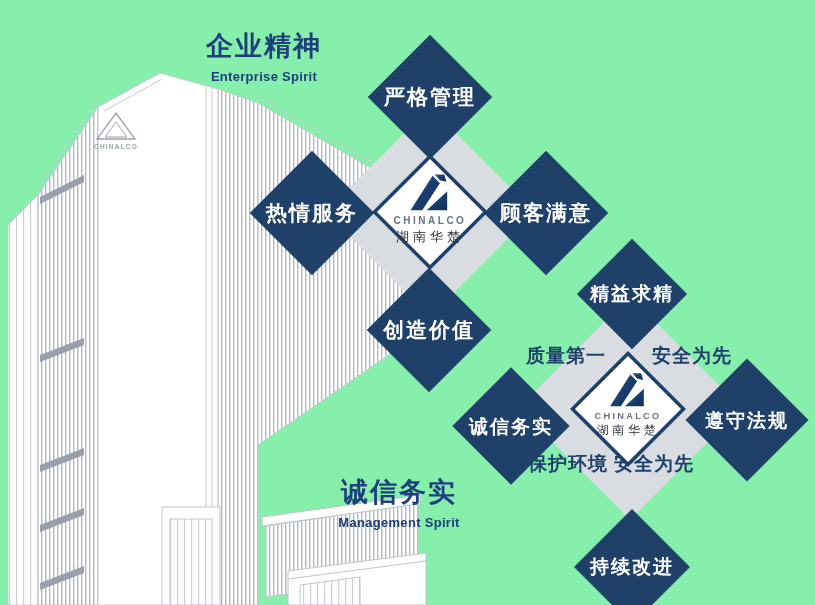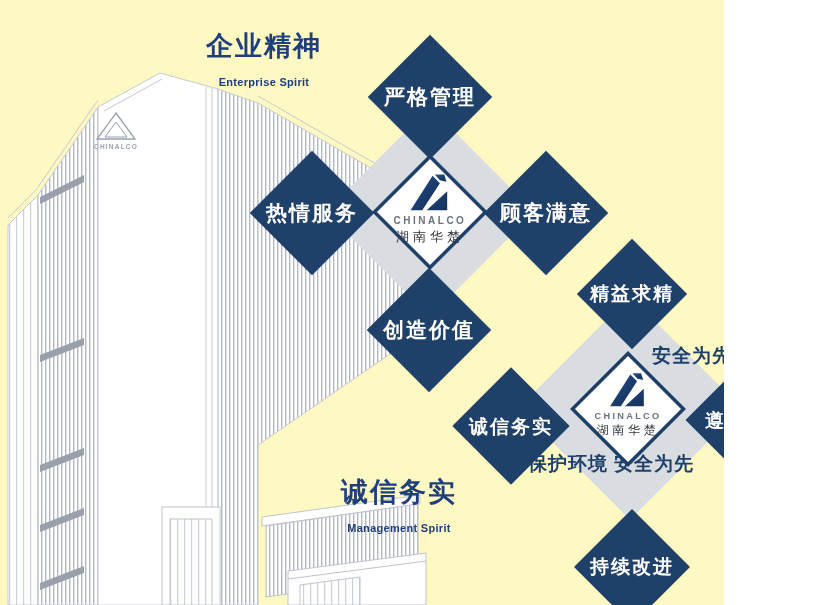--- a/index.html
+++ b/index.html
@@ -1,17 +1,17 @@
 <!DOCTYPE html>
 <html style="--navy: #1E4069; --heading-navy: #1E3E7C; --gray-diamond: #D9DDE2; --sketch-line: #C5C9D1; --logo-blue: #1B3D6E;"><head>
 <meta charset="utf-8">
 <style>
   html,body{margin:0;padding:0;background:#fff;}
   #stage{
-    position:relative;width:724px;height:605px;overflow:hidden;background:#fef9c3;
+    position:relative;width:815px;height:605px;overflow:hidden;background:#86efac;
     font-family:"Liberation Sans","DejaVu Sans",sans-serif;
   }
   
   .diamond{
     position:absolute;transform:translate(-50%,-50%) rotate(45deg);
     display:flex;align-items:center;justify-content:center;
   }
   .diamond>span{
     transform:rotate(-45deg);white-space:nowrap;color:#fff;font-weight:bold;
     font-size:21px;letter-spacing:2px;
@@ -24,21 +24,21 @@
   
   .corner-label{
     position:absolute;transform:translate(-50%,-50%);z-index:3;
     color:var(--navy,#1E4069);font-weight:bold;font-size:19px;letter-spacing:1px;
     white-space:nowrap;
   }
   
   .heading{position:absolute;transform:translateX(-50%);text-align:center;z-index:10;
     color:var(--heading-navy,#1E3E7C);}
   .heading-cn{font-size:27px;font-weight:bold;letter-spacing:2px;white-space:nowrap;}
-  .heading-en{font-size:11px;font-weight:bold;margin-top:12px;letter-spacing:0.3px;white-space:nowrap;}
+  .heading-en{font-size:13px;font-weight:bold;margin-top:5px;letter-spacing:0.3px;white-space:nowrap;}
   
   .logo-block{
     position:absolute;transform:translateX(-50%);z-index:6;
     display:flex;flex-direction:column;align-items:center;
   }
   .logo-block.scaled{transform:translateX(-50%) scale(0.92);transform-origin:top center;}
   .logo-brand{font-size:10px;font-weight:bold;letter-spacing:2.5px;color:#6a7280;margin-top:3px;}
   .logo-company{font-size:13px;color:#2e333a;letter-spacing:4px;margin-top:2px;}
   .sketch{position:absolute;left:0;top:55px;z-index:1;}
   .defs-holder{position:absolute;width:0;height:0;overflow:hidden;}
@@ -171,17 +171,18 @@
   <div class="diamond navy small" style="left:511px;top:426px;width:83px;height:83px">
     <span>诚信务实</span>
   </div>
   <div class="diamond navy small" style="left:747px;top:420px;width:87px;height:87px">
     <span>遵守法规</span>
   </div>
   <div class="diamond navy small" style="left:632px;top:567px;width:82px;height:82px">
     <span>持续改进</span>
   </div>
 
+  <div class="corner-label" style="left:566px;top:356px">质量第一</div>
   <div class="corner-label" style="left:692px;top:356px">安全为先</div>
   <div class="corner-label" style="left:568px;top:464px">保护环境</div>
   <div class="corner-label" style="left:654px;top:464px">安全为先</div>
 
 </div>
 
 </body></html>

